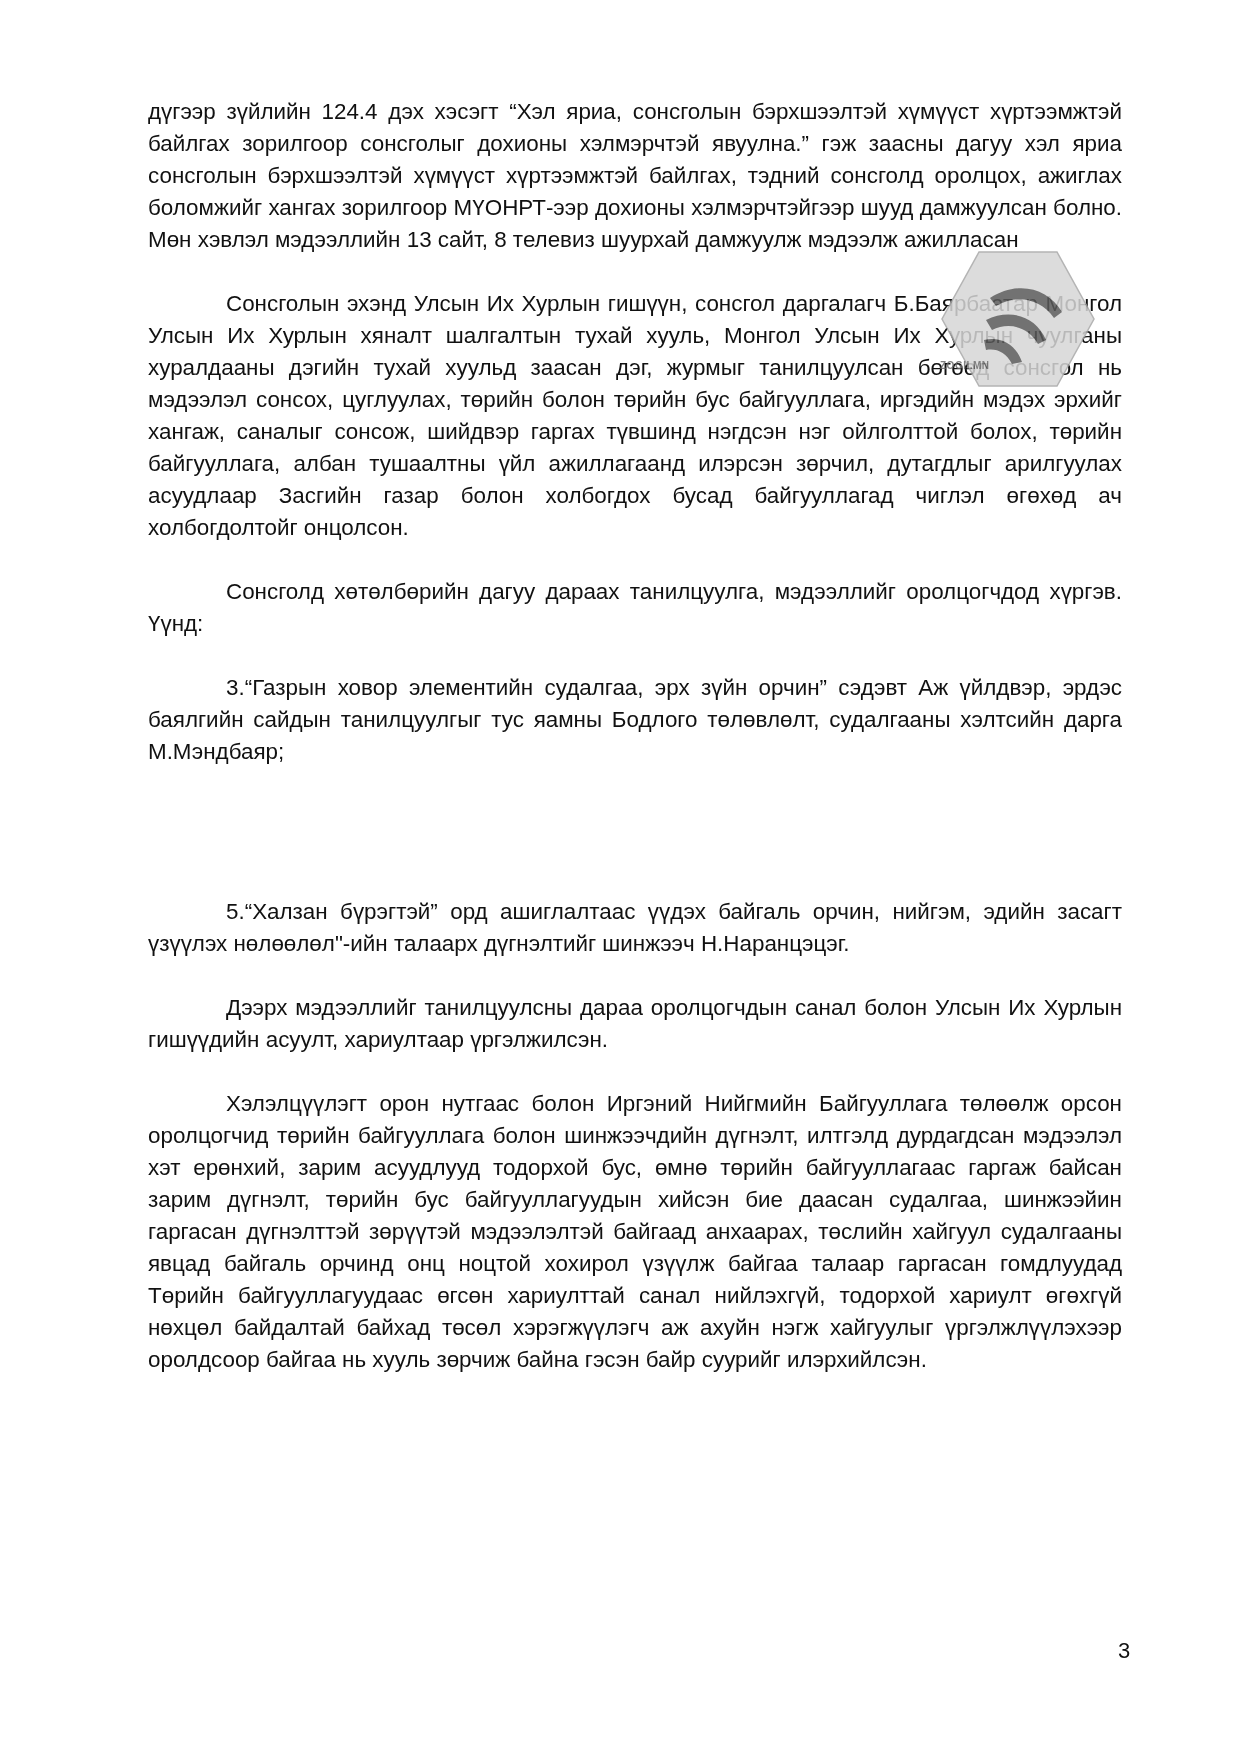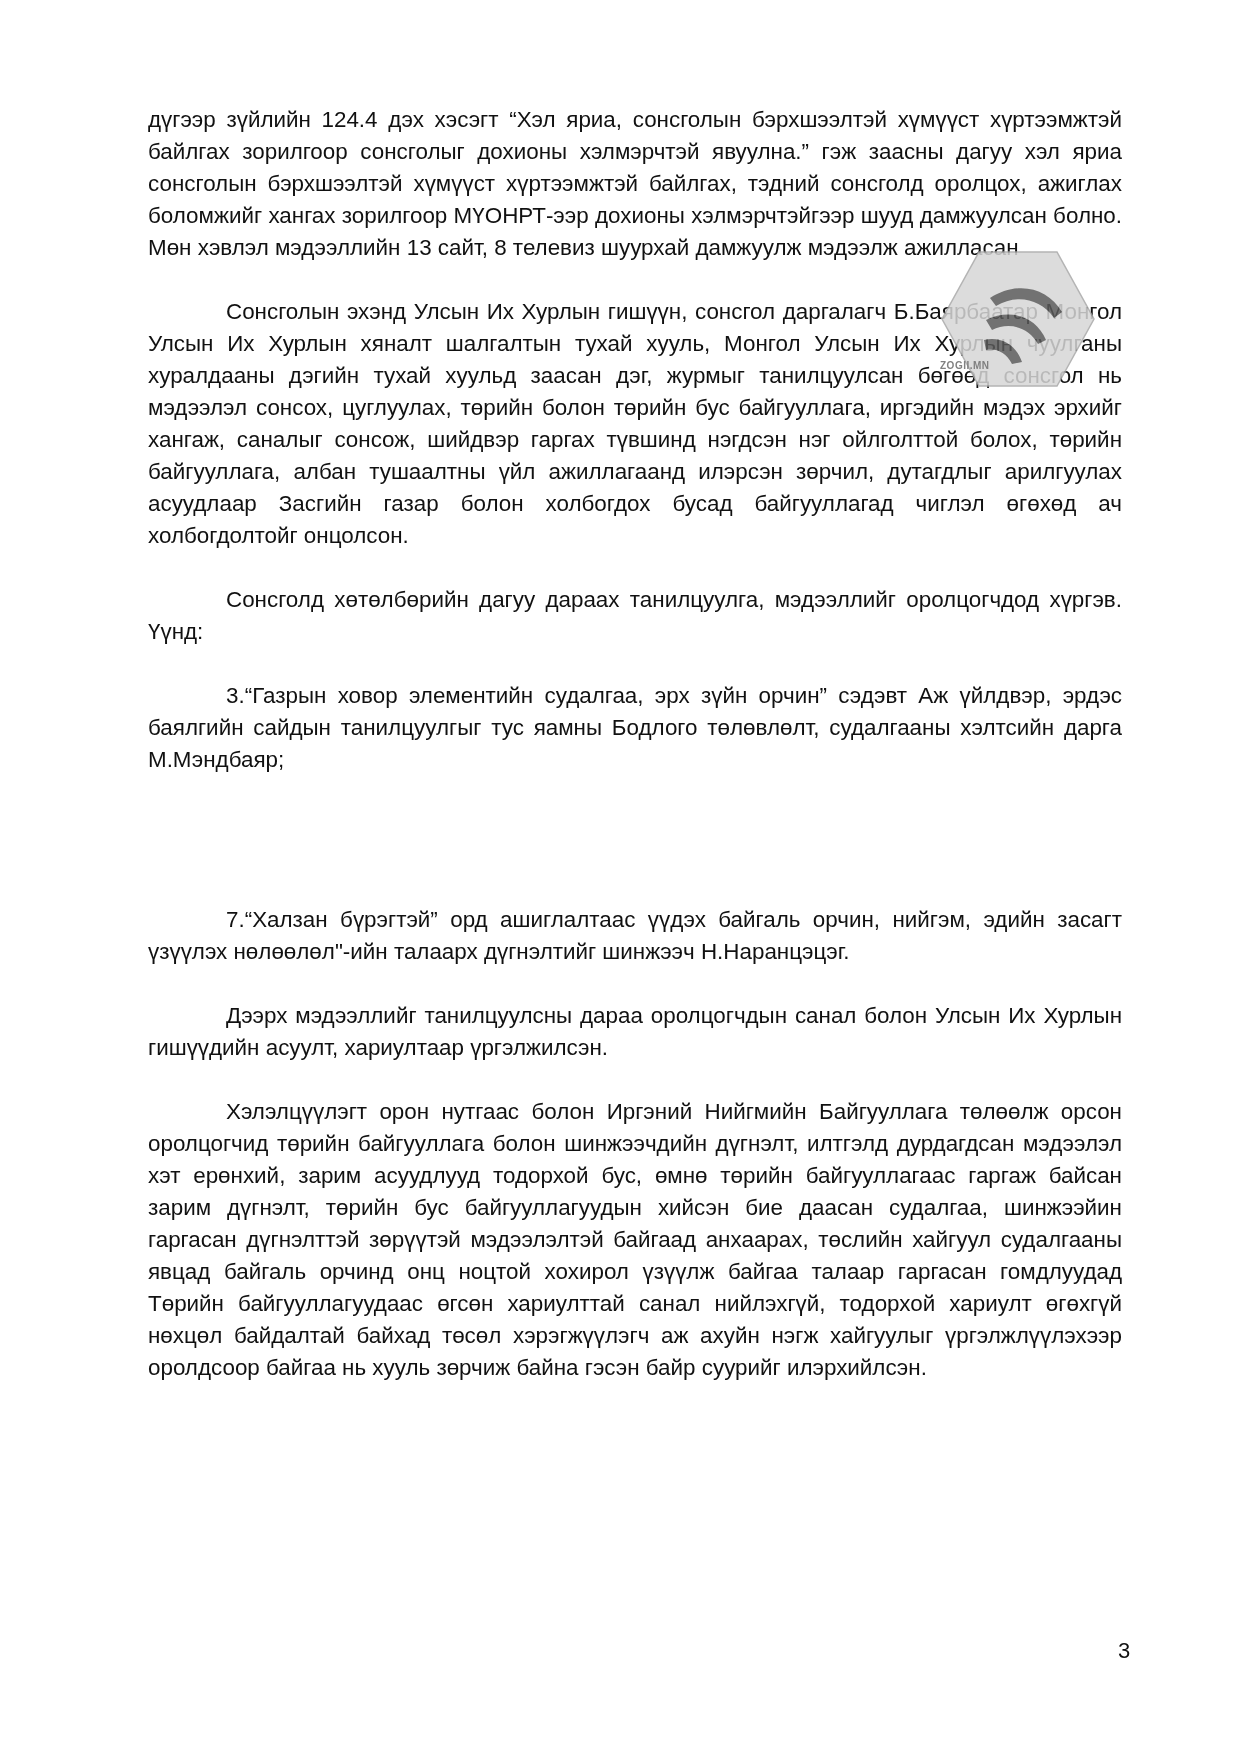--- a/index.html
+++ b/index.html
@@ -11,21 +11,21 @@
       width: 1240px;
       height: 1755px;
       position: relative;
       overflow: hidden;
       font-family: "Liberation Sans", sans-serif;
       color: #111111;
     }
     .page {
       position: absolute;
       left: 148px;
-      top: 104px;
+      top: 96px;
       width: 974px;
     }
     .para {
       margin: 0;
       font-size: 22.4px;
       line-height: 32px;
       text-align: justify;
       text-align-last: left;
       word-spacing: 0px;
     }
@@ -78,21 +78,21 @@
   <div class="gap"></div>
   <p class="para indent">Сонсголын эхэнд Улсын Их Хурлын гишүүн, сонсгол даргалагч Б.Баярбаатар Монгол Улсын Их Хурлын хяналт шалгалтын тухай хууль, Монгол Улсын Их Хурлын чуулганы хуралдааны дэгийн тухай хуульд заасан дэг, журмыг танилцуулсан бөгөөд сонсгол нь мэдээлэл сонсох, цуглуулах, төрийн болон төрийн бус байгууллага, иргэдийн мэдэх эрхийг хангаж, саналыг сонсож, шийдвэр гаргах түвшинд нэгдсэн нэг ойлголттой болох, төрийн байгууллага, албан тушаалтны үйл ажиллагаанд илэрсэн зөрчил, дутагдлыг арилгуулах асуудлаар Засгийн газар болон холбогдох бусад байгууллагад чиглэл өгөхөд ач холбогдолтойг онцолсон.</p>
   <div class="gap"></div>
   <p class="para indent">Сонсголд хөтөлбөрийн дагуу дараах танилцуулга, мэдээллийг оролцогчдод хүргэв. Үүнд:</p>
   <div class="gap"></div>
   <p class="para indent">3.“Газрын ховор элементийн судалгаа, эрх зүйн орчин” сэдэвт Аж үйлдвэр, эрдэс баялгийн сайдын танилцуулгыг тус яамны Бодлого төлөвлөлт, судалгааны хэлтсийн дарга М.Мэндбаяр;</p>
   <div class="gap"></div>
   <div class="gap"></div>
   <div class="gap"></div>
   <div class="gap"></div>
-  <p class="para indent">7.“Халзан бүрэгтэй” орд ашиглалтаас үүдэх байгаль орчин, нийгэм, эдийн засагт үзүүлэх нөлөөлөл"-ийн талаарх дүгнэлтийг шинжээч Н.Наранцэцэг.</p>
+  <p class="para indent">5.“Халзан бүрэгтэй” орд ашиглалтаас үүдэх байгаль орчин, нийгэм, эдийн засагт үзүүлэх нөлөөлөл"-ийн талаарх дүгнэлтийг шинжээч Н.Наранцэцэг.</p>
   <div class="gap"></div>
   <p class="para indent">Дээрх мэдээллийг танилцуулсны дараа оролцогчдын санал болон Улсын Их Хурлын гишүүдийн асуулт, хариултаар үргэлжилсэн.</p>
   <div class="gap"></div>
   <p class="para indent">Хэлэлцүүлэгт орон нутгаас болон Иргэний Нийгмийн Байгууллага төлөөлж орсон оролцогчид төрийн байгууллага болон шинжээчдийн дүгнэлт, илтгэлд дурдагдсан мэдээлэл хэт ерөнхий, зарим асуудлууд тодорхой бус, өмнө төрийн байгууллагаас гаргаж байсан зарим дүгнэлт, төрийн бус байгууллагуудын хийсэн бие даасан судалгаа, шинжээйин гаргасан дүгнэлттэй зөрүүтэй мэдээлэлтэй байгаад анхаарах, төслийн хайгуул судалгааны явцад байгаль орчинд онц ноцтой хохирол үзүүлж байгаа талаар гаргасан гомдлуудад Төрийн байгууллагуудаас өгсөн хариулттай санал нийлэхгүй, тодорхой хариулт өгөхгүй нөхцөл байдалтай байхад төсөл хэрэгжүүлэгч аж ахуйн нэгж хайгуулыг үргэлжлүүлэхээр оролдсоор байгаа нь хууль зөрчиж байна гэсэн байр суурийг илэрхийлсэн.</p>
 </div>
 
 <div class="watermark">
   <svg viewBox="0 0 156 138">
     <polygon points="39,2 117,2 154,69 117,136 39,136 2,69" fill="#d6d6d6" stroke="#a8a8a8" stroke-width="1.5"></polygon>
     <path d="M50,48 C78,30 108,38 122,62 L114,68 C100,48 76,44 56,56 Z" fill="#5a5a5a"></path>

